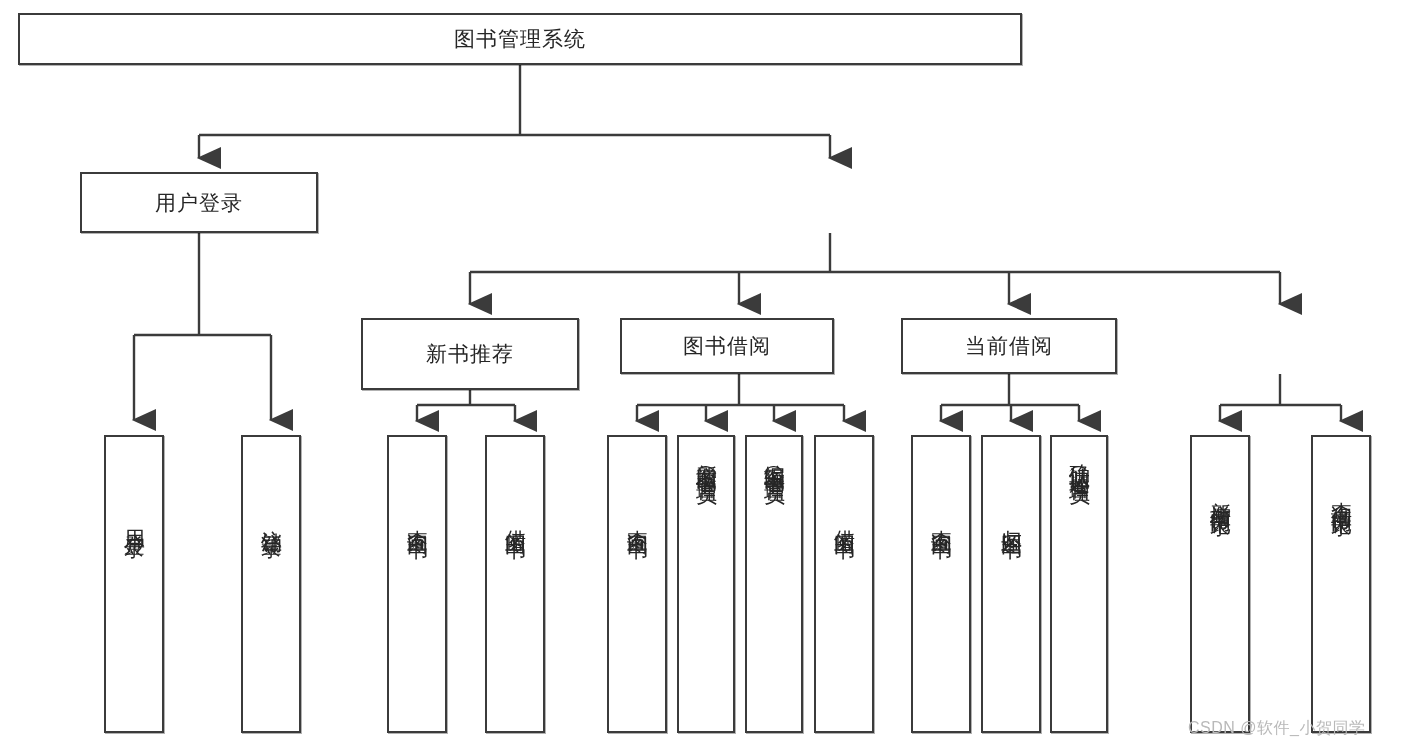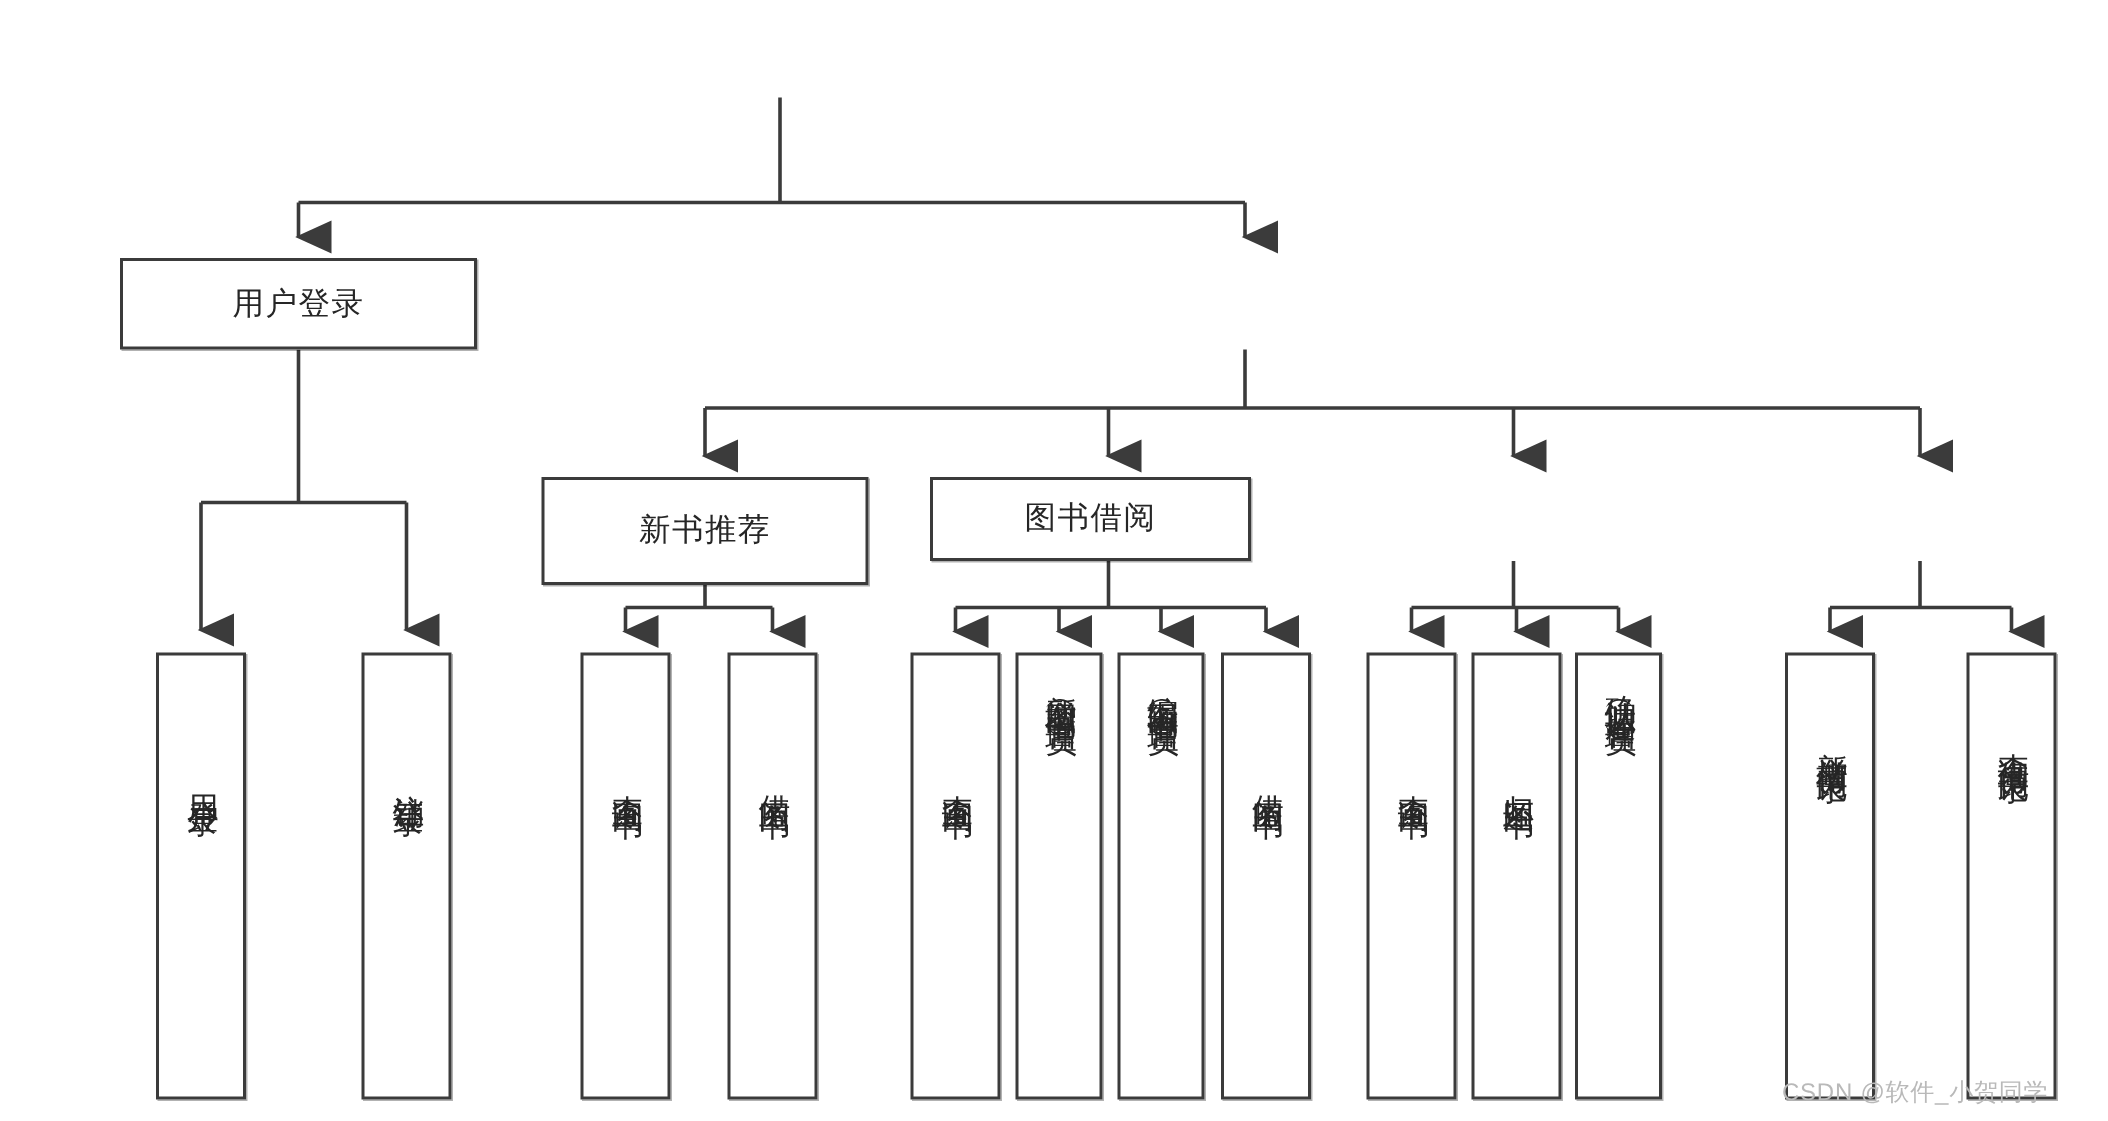--- a/index.html
+++ b/index.html
@@ -121,30 +121,36 @@
       <path d="M 1011 405 L 1011 421" marker-end="url(#arrow)"></path>
       <path d="M 1079 405 L 1079 421" marker-end="url(#arrow)"></path>
 
       <path d="M 1280 374 L 1280 405"></path>
       <path d="M 1220 405 L 1341 405"></path>
       <path d="M 1220 405 L 1220 421" marker-end="url(#arrow)"></path>
       <path d="M 1341 405 L 1341 421" marker-end="url(#arrow)"></path>
     </g>
   </svg>
 
+  <div class="node horiz" id="n-root" style="left: 18px; top: 13px; width: 1004px; height: 52px;">
+    <span>图书管理系统</span>
+  </div>
 
   <div class="node horiz" id="n-l2-0" style="left: 80px; top: 172px; width: 238px; height: 61px;">
     <span>用户登录</span>
   </div>
 
   <div class="node horiz" id="n-l3-0" style="left: 361px; top: 318px; width: 218px; height: 72px;">
     <span>新书推荐</span>
   </div>
   <div class="node horiz" id="n-l3-1" style="left: 620px; top: 318px; width: 214px; height: 56px;">
     <span>图书借阅</span>
+  </div>
+  <div class="node horiz" id="n-l3-2" style="left: 901px; top: 318px; width: 216px; height: 56px;">
+    <span>当前借阅</span>
   </div>
 
   <div class="node leaf leaf-short" id="n-leaf-0" style="left: 104px; top: 435px; width: 60px; height: 298px;">
     <span class="vlabel">用户登录</span>
   </div>
   <div class="node leaf leaf-short" id="n-leaf-1" style="left: 241px; top: 435px; width: 60px; height: 298px;">
     <span class="vlabel">注销登录</span>
   </div>
   <div class="node leaf leaf-short" id="n-leaf-2" style="left: 387px; top: 435px; width: 60px; height: 298px;">
     <span class="vlabel">查询图书</span>

